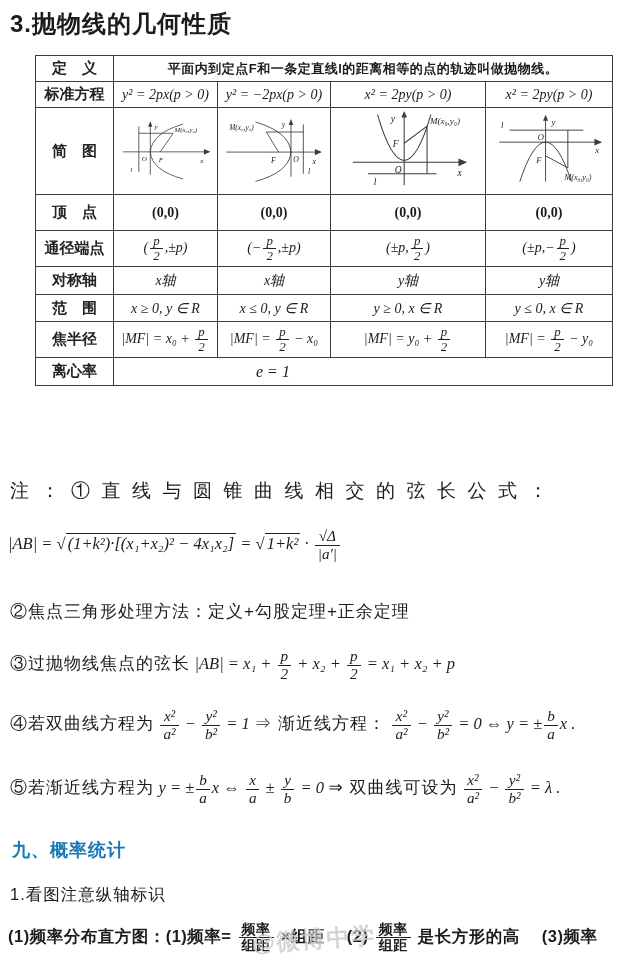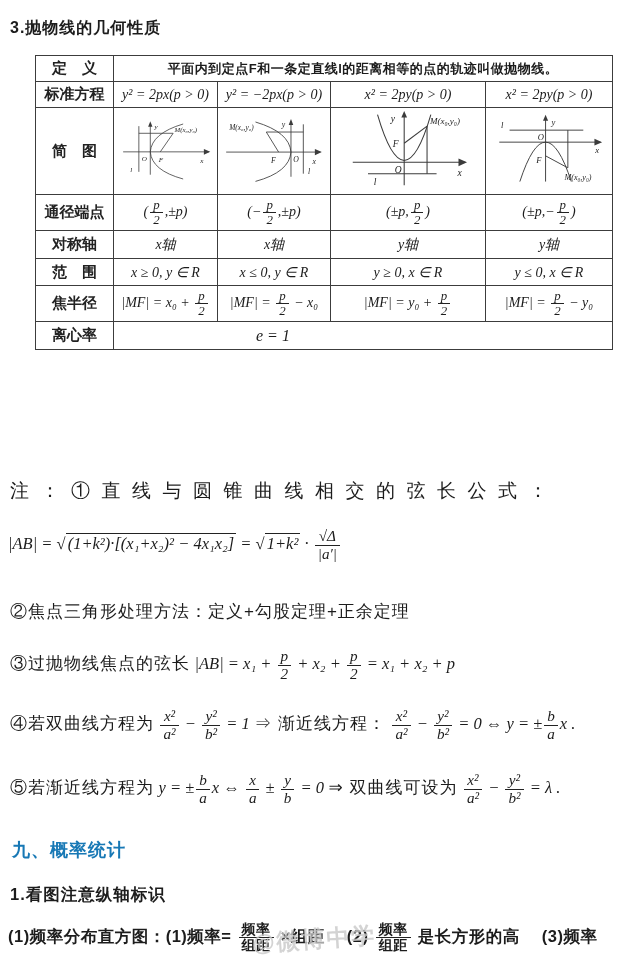--- a/index.html
+++ b/index.html
@@ -1,19 +1,19 @@
 <!DOCTYPE html>
 <html><head>
 <meta charset="utf-8">
 <style>
   html,body{margin:0;padding:0;}
   body{width:640px;height:972px;position:relative;background:#ffffff;
        font-family:"Liberation Sans",sans-serif;color:#1c1c1c;overflow:hidden;}
   .abs{position:absolute;}
-  .title{left:10px;top:18px;font-size:16px;font-weight:bold;letter-spacing:1px;}
+  .title{left:10px;top:8px;font-size:24px;font-weight:bold;letter-spacing:1px;}
   table.props{position:absolute;left:35px;top:55px;width:577px;border-collapse:collapse;table-layout:fixed;}
   table.props td{border:1px solid #3c3c3c;text-align:center;vertical-align:middle;padding:1px 2px;overflow:hidden;}
   td.lab{font-weight:bold;font-size:15px;color:#222;}
   td.def{font-size:13px;font-weight:600;text-align:left;padding-left:22px;letter-spacing:0.5px;}
   .math{font-family:"Liberation Serif",serif;font-style:italic;font-size:15px;margin-top:40px;}
   .rm{font-style:normal;font-weight:bold;}
   .frac{display:inline-block;vertical-align:-0.62em;text-align:center;line-height:1.1;margin:0 2px;font-size:0.92em;}
   .frac .num{display:block;padding:0 3px;border-bottom:1px solid #222;}
   .frac .den{display:block;padding:0 3px;}
   .ov{border-top:1px solid #222;padding:0 2px;}
@@ -27,21 +27,21 @@
   .formula-line{font-family:"Liberation Serif",serif;font-style:italic;font-size:16.5px;}
   .f1{left:8px;top:528px;}
   .cjk{font-size:17px;font-weight:normal;letter-spacing:1px;font-style:normal;font-family:"Liberation Sans",sans-serif;}
   .noteline{white-space:nowrap;}
   .noteline .formula-line{font-weight:normal;}
   .n2{left:10px;top:600px;}
   .n3{left:10px;top:648px;}
   .n4{left:10px;top:708px;}
   .n5{left:10px;top:772px;}
   .prob-head{left:12px;top:838px;font-size:18px;font-weight:bold;letter-spacing:1px;}
-  .prob-sub{left:10px;top:884px;font-size:16.5px;font-weight:bold;letter-spacing:1px;}
+  .prob-sub{left:10px;top:884px;font-size:16.5px;font-weight:normal;letter-spacing:1px;}
   .hist{left:8px;top:922px;width:630px;font-size:16.5px;font-weight:bold;white-space:nowrap;letter-spacing:0.5px;}
   .hist .frac{font-size:14px;text-align:center;}
   .watermark{left:252px;top:924px;font-size:23px;color:#c9c9c9;opacity:0.8;transform:rotate(-4deg);letter-spacing:2px;font-weight:bold;}
 </style>
 </head>
 <body>
 
 <div class="abs title">3.抛物线的几何性质</div>
 
 <table class="props">
@@ -133,20 +133,27 @@
         <text x="73" y="14">y</text>
         <text x="124" y="47">x</text>
         <text x="57" y="31">O</text>
         <text x="55" y="58">F</text>
         <text x="14" y="17">l</text>
         <text x="88" y="78" class="ml">M(x₀,y₀)</text>
       </svg>
     </td>
   </tr>
   <tr style="height:36px">
+    <td class="lab">顶　点</td>
+    <td class="math rm cellmath">(0,0)</td>
+    <td class="math rm cellmath">(0,0)</td>
+    <td class="math rm cellmath">(0,0)</td>
+    <td class="math rm cellmath">(0,0)</td>
+  </tr>
+  <tr style="height:36px">
     <td class="lab">通径端点</td>
     <td class="math cellmath">(<span class="frac"><span class="num">p</span><span class="den">2</span></span>,±p)</td>
     <td class="math cellmath">(−<span class="frac"><span class="num">p</span><span class="den">2</span></span>,±p)</td>
     <td class="math cellmath">(±p,<span class="frac"><span class="num">p</span><span class="den">2</span></span>)</td>
     <td class="math cellmath">(±p,−<span class="frac"><span class="num">p</span><span class="den">2</span></span>)</td>
   </tr>
   <tr style="height:28px">
     <td class="lab">对称轴</td>
     <td class="math cellmath">x轴</td>
     <td class="math cellmath">x轴</td>

